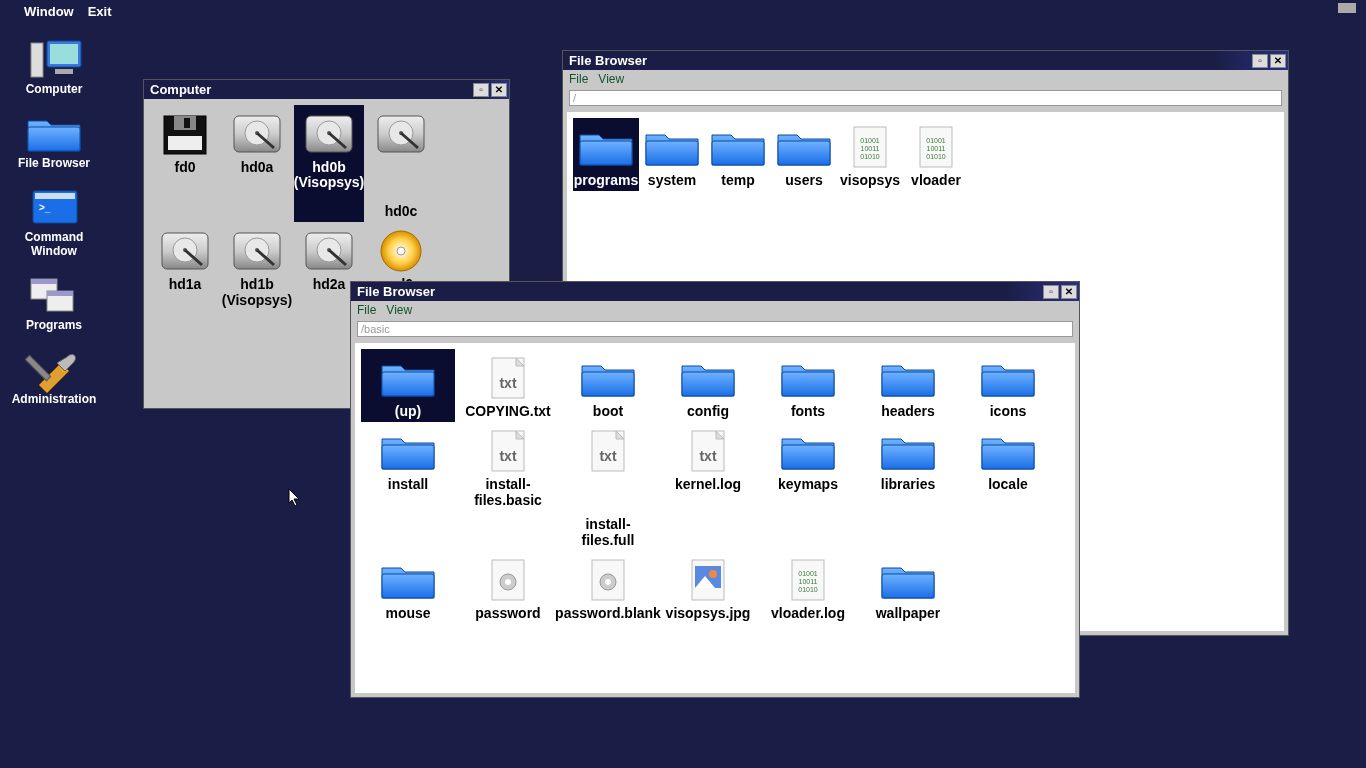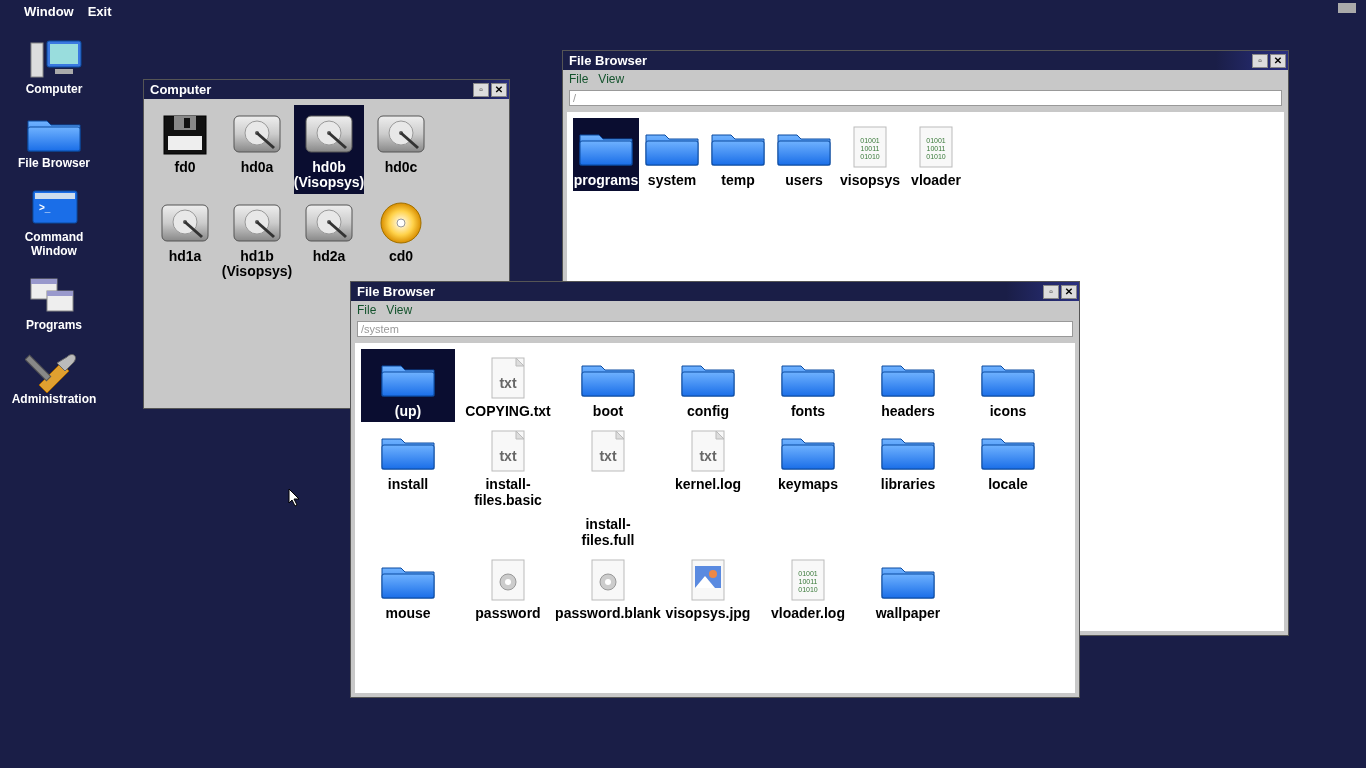--- a/index.html
+++ b/index.html
@@ -196,21 +196,21 @@
         <span class="lbl">hd0a</span>
       </div>
       <div class="item sel" style="width: 70px;">
         <div class="ico">
           <svg width="58" height="50" viewBox="0 0 58 50">
             <use href="#i-hdd"></use>
           </svg>
         </div>
         <span class="lbl">hd0b (Visopsys)</span>
       </div>
-      <div class="item" style="width: 70px;">
+      <div class="item" style="width: 70px; gap: 44px;">
         <div class="ico">
           <svg width="58" height="50" viewBox="0 0 58 50">
             <use href="#i-hdd"></use>
           </svg>
         </div>
         <span class="lbl">hd0c</span>
       </div>
       <div class="item" style="width: 70px;">
         <div class="ico">
           <svg width="58" height="50" viewBox="0 0 58 50">
@@ -316,21 +316,21 @@
     <span>File Browser</span>
     <div class="tbtns">
       <div class="tbtn">▫</div>
       <div class="tbtn">✕</div>
     </div>
   </div>
   <div class="menubar">
     <span>File</span>
     <span>View</span>
   </div>
-  <div class="addr">/system</div>
+  <div class="addr">/basic</div>
   <div class="content" id="fb2Items" style="gap:0 6px;">
       <div class="item sel" style="width: 94px;">
         <div class="ico">
           <svg width="58" height="50" viewBox="0 0 58 50">
             <use href="#i-folder"></use>
           </svg>
         </div>
         <span class="lbl">(up)</span>
       </div>
       <div class="item" style="width: 94px;">

